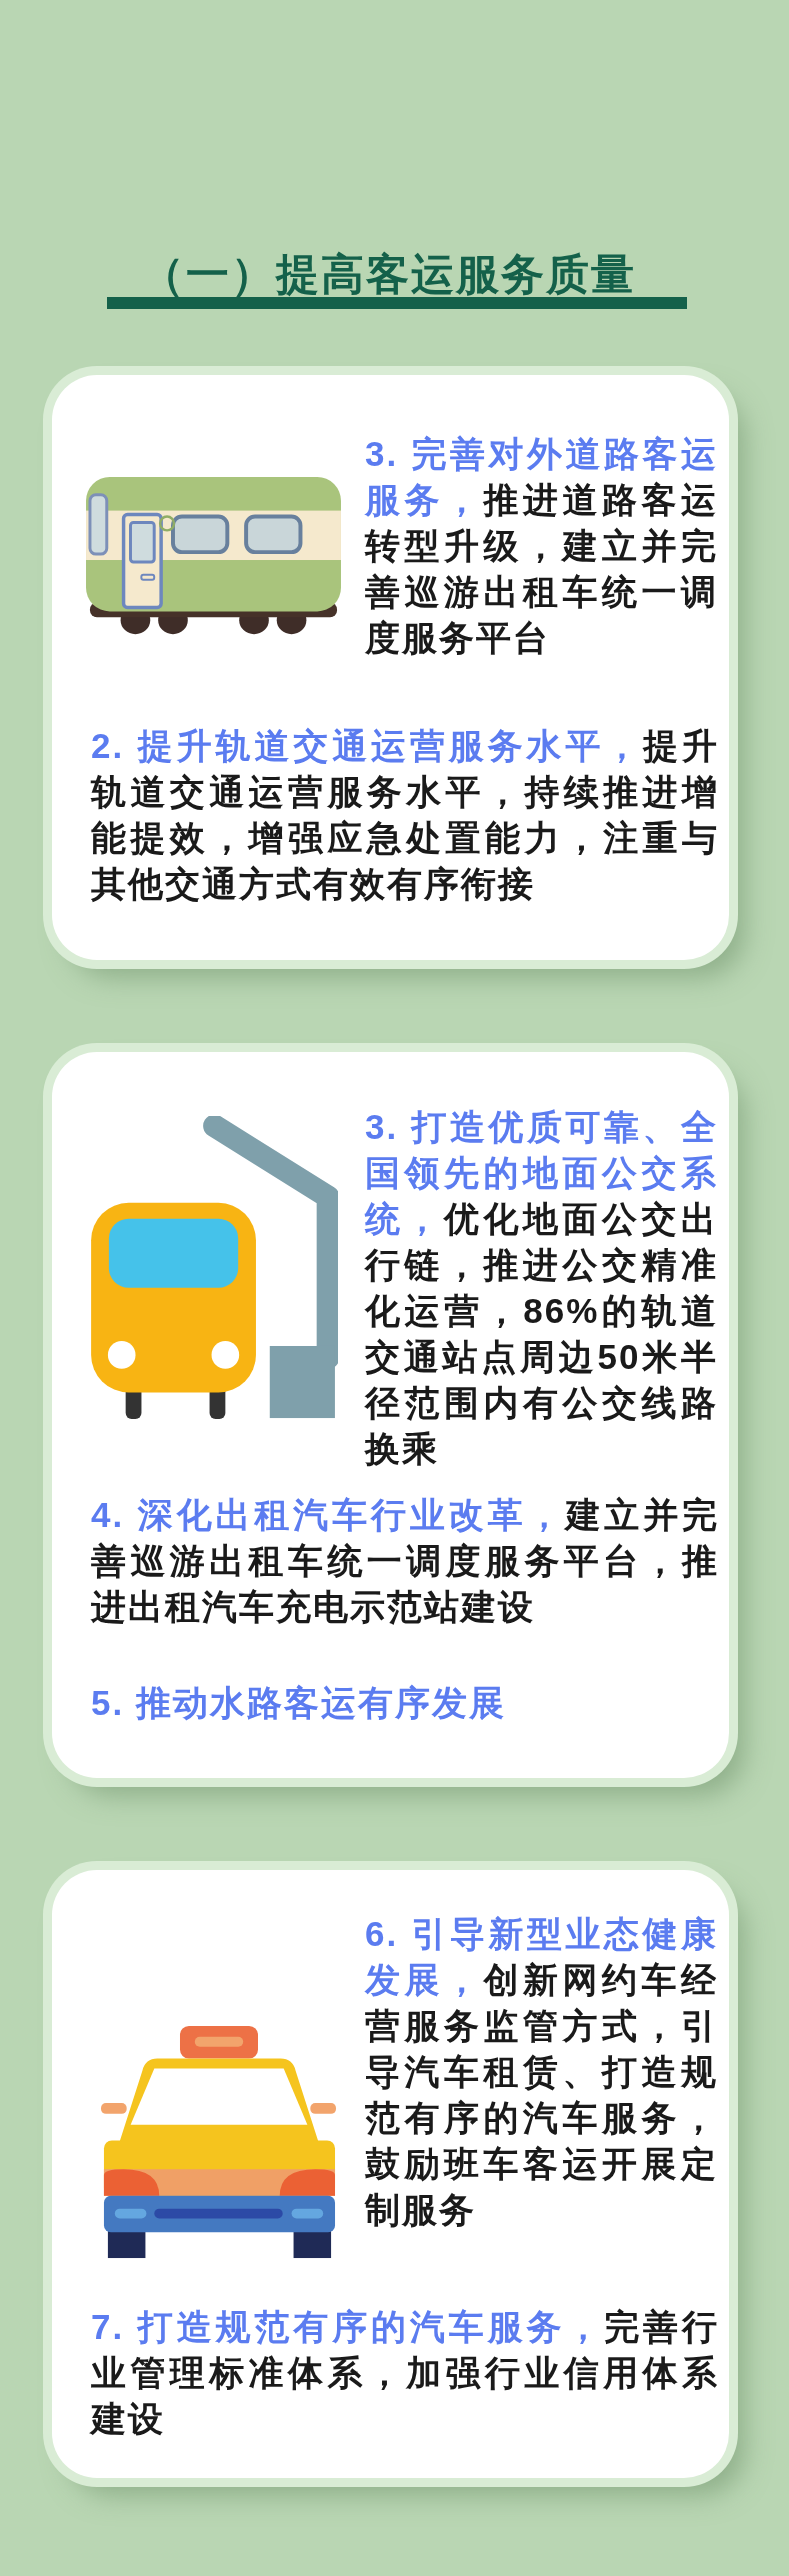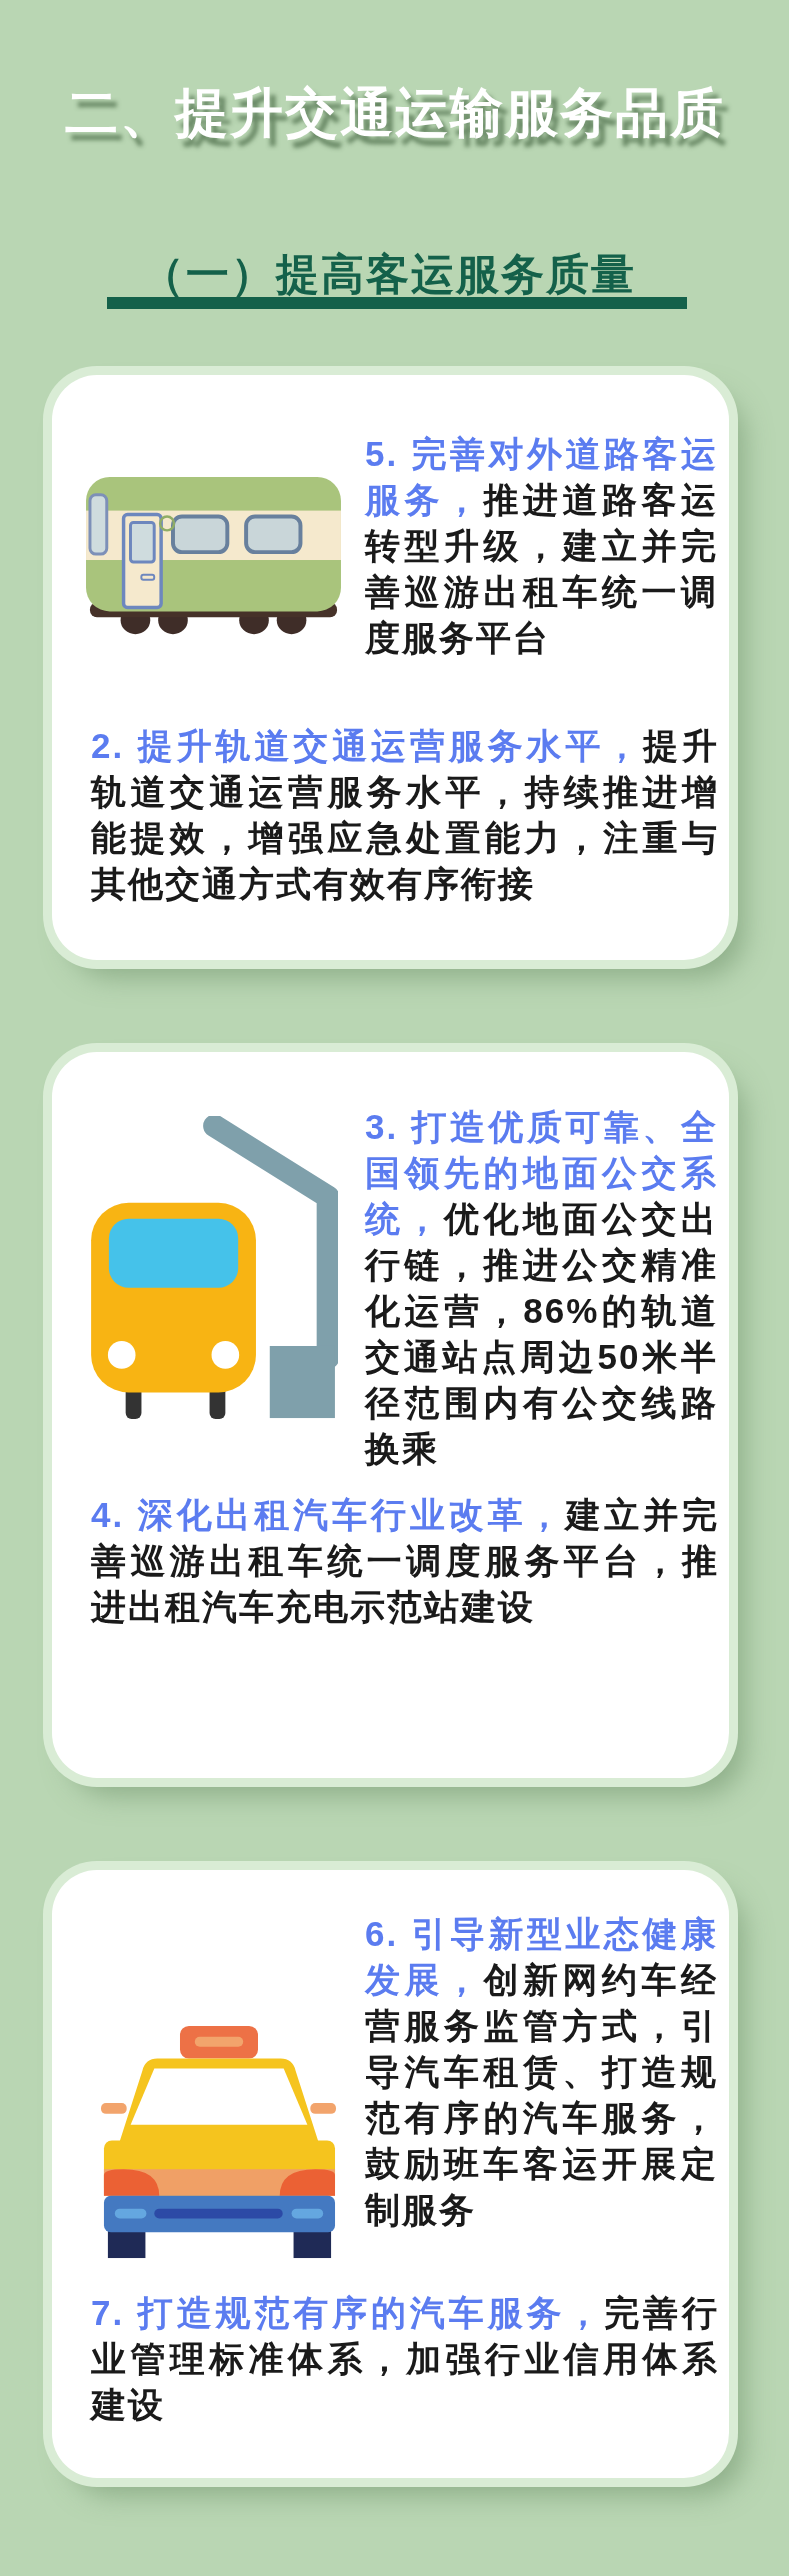--- a/index.html
+++ b/index.html
@@ -36,33 +36,32 @@
   }
   .item .lead { color:#5b7cf0; font-weight:800; }
   .col  { left:313px; width:353px; }
   .wide { left:39px;  width:628px; }
   .item1 { top:56px; }
   .item2 { top:348px; }
   .item3 { top:52px; }
   .item4 { top:440px; }
   .item5 { top:628px; }
   .item6 { top:41px; }
-  .item7 { top:420px; }
+  .item7 { top:434px; }
   .icon { position:absolute; }
   .icon svg { display:block; width:100%; height:100%; }
   .icon-train { left:34px; top:102px; width:255px; height:168px; }
   .icon-bus   { left:39px; top:64px;  width:247px; height:306px; }
   .icon-taxi  { left:46px; top:154px; width:241px; height:237px; }
 </style>
 </head>
 <body>
 
 <div class="page">
 
-  <h1 class="main-title">二、提升交通运输服务品质</h1>
 
   <h2 class="section-title">（一）提高客运服务质量</h2>
   <div class="section-underline"></div>
 
   <section class="card card1">
     <div class="icon icon-train">
       <svg viewBox="0 0 258 170">
         <ellipse cx="50" cy="145" rx="15" ry="14" fill="#3f2d28"></ellipse>
         <ellipse cx="88" cy="145" rx="15" ry="14" fill="#3f2d28"></ellipse>
         <ellipse cx="170" cy="145" rx="15" ry="14" fill="#3f2d28"></ellipse>
@@ -75,39 +74,40 @@
         <rect clip-path="url(#trainBodyClip)" x="0" y="34" width="258" height="50" fill="#f5e9cd"></rect>
         <rect x="4" y="18" width="17" height="60" rx="6" fill="#cfdcde" stroke="#7d90b8" stroke-width="3"></rect>
         <rect x="88" y="40" width="55" height="36" rx="9" fill="#c9d6d9" stroke="#68809d" stroke-width="4"></rect>
         <rect x="162" y="40" width="55" height="36" rx="9" fill="#c9d6d9" stroke="#68809d" stroke-width="4"></rect>
         <rect x="38" y="38" width="38" height="94" rx="4" fill="#f5e9cd" stroke="#6d87be" stroke-width="3.5"></rect>
         <rect x="45" y="46" width="24" height="40" rx="3" fill="#cfdcde" stroke="#6d87be" stroke-width="3"></rect>
         <rect x="56" y="99" width="13" height="5" rx="2" fill="none" stroke="#6d87be" stroke-width="2"></rect>
         <circle cx="82" cy="47" r="7" fill="none" stroke="#90ad66" stroke-width="2.5"></circle>
       </svg>
     </div>
-    <p class="item col item1"><span class="lead">5. 完善对外道路客运服务，</span><span>推进道路客运转型升级，建立并完善巡游出租车统一调度服务平台</span></p>
+    <p class="item col item1"><span class="lead">3. 完善对外道路客运服务，</span><span>推进道路客运转型升级，建立并完善巡游出租车统一调度服务平台</span></p>
     <p class="item wide item2"><span class="lead">2. 提升轨道交通运营服务水平，</span><span>提升轨道交通运营服务水平，持续推进增能提效，增强应急处置能力，注重与其他交通方式有效有序衔接</span></p>
   </section>
 
   <section class="card card2">
     <div class="icon icon-bus">
       <svg viewBox="0 0 250 310">
         <path d="M125 10 L240 82 L240 245" fill="none" stroke="#7fa0ab" stroke-width="23" stroke-linecap="round" stroke-linejoin="round"></path>
         <rect x="181" y="233" width="66" height="73" fill="#7fa0ab"></rect>
         <rect x="35" y="272" width="16" height="35" rx="6" fill="#333333"></rect>
         <rect x="120" y="272" width="16" height="35" rx="6" fill="#333333"></rect>
         <rect x="0" y="88" width="167" height="192" rx="38" fill="#f8b413"></rect>
         <rect x="18" y="104" width="131" height="70" rx="20" fill="#45c2ea"></rect>
         <circle cx="31" cy="242" r="14" fill="#ffffff"></circle>
         <circle cx="136" cy="242" r="14" fill="#ffffff"></circle>
       </svg>
     </div>
     <p class="item col item3"><span class="lead">3. 打造优质可靠、全国领先的地面公交系统，</span><span>优化地面公交出行链，推进公交精准化运营，86%的轨道交通站点周边50米半径范围内有公交线路换乘</span></p>
     <p class="item wide item4"><span class="lead">4. 深化出租汽车行业改革，</span><span>建立并完善巡游出租车统一调度服务平台，推进出租汽车充电示范站建设</span></p>
+    <p class="item wide item5"><span class="lead">5. 推动水路客运有序发展</span><span></span></p>
   </section>
 
   <section class="card card3">
     <div class="icon icon-taxi">
       <svg viewBox="0 0 244 240">
         <rect x="83" y="2" width="79" height="33" rx="9" fill="#ed7146"></rect>
         <rect x="98" y="13" width="49" height="10" rx="5" fill="#f2a46c"></rect>
         <rect x="3" y="80" width="26" height="11" rx="5" fill="#f2a46c"></rect>
         <rect x="215" y="80" width="26" height="11" rx="5" fill="#f2a46c"></rect>
         <path d="M60 35 L185 35 Q197 35 200 47 L226 128 L19 128 L45 47 Q48 35 60 35 Z" fill="#f5c41e"></path>

